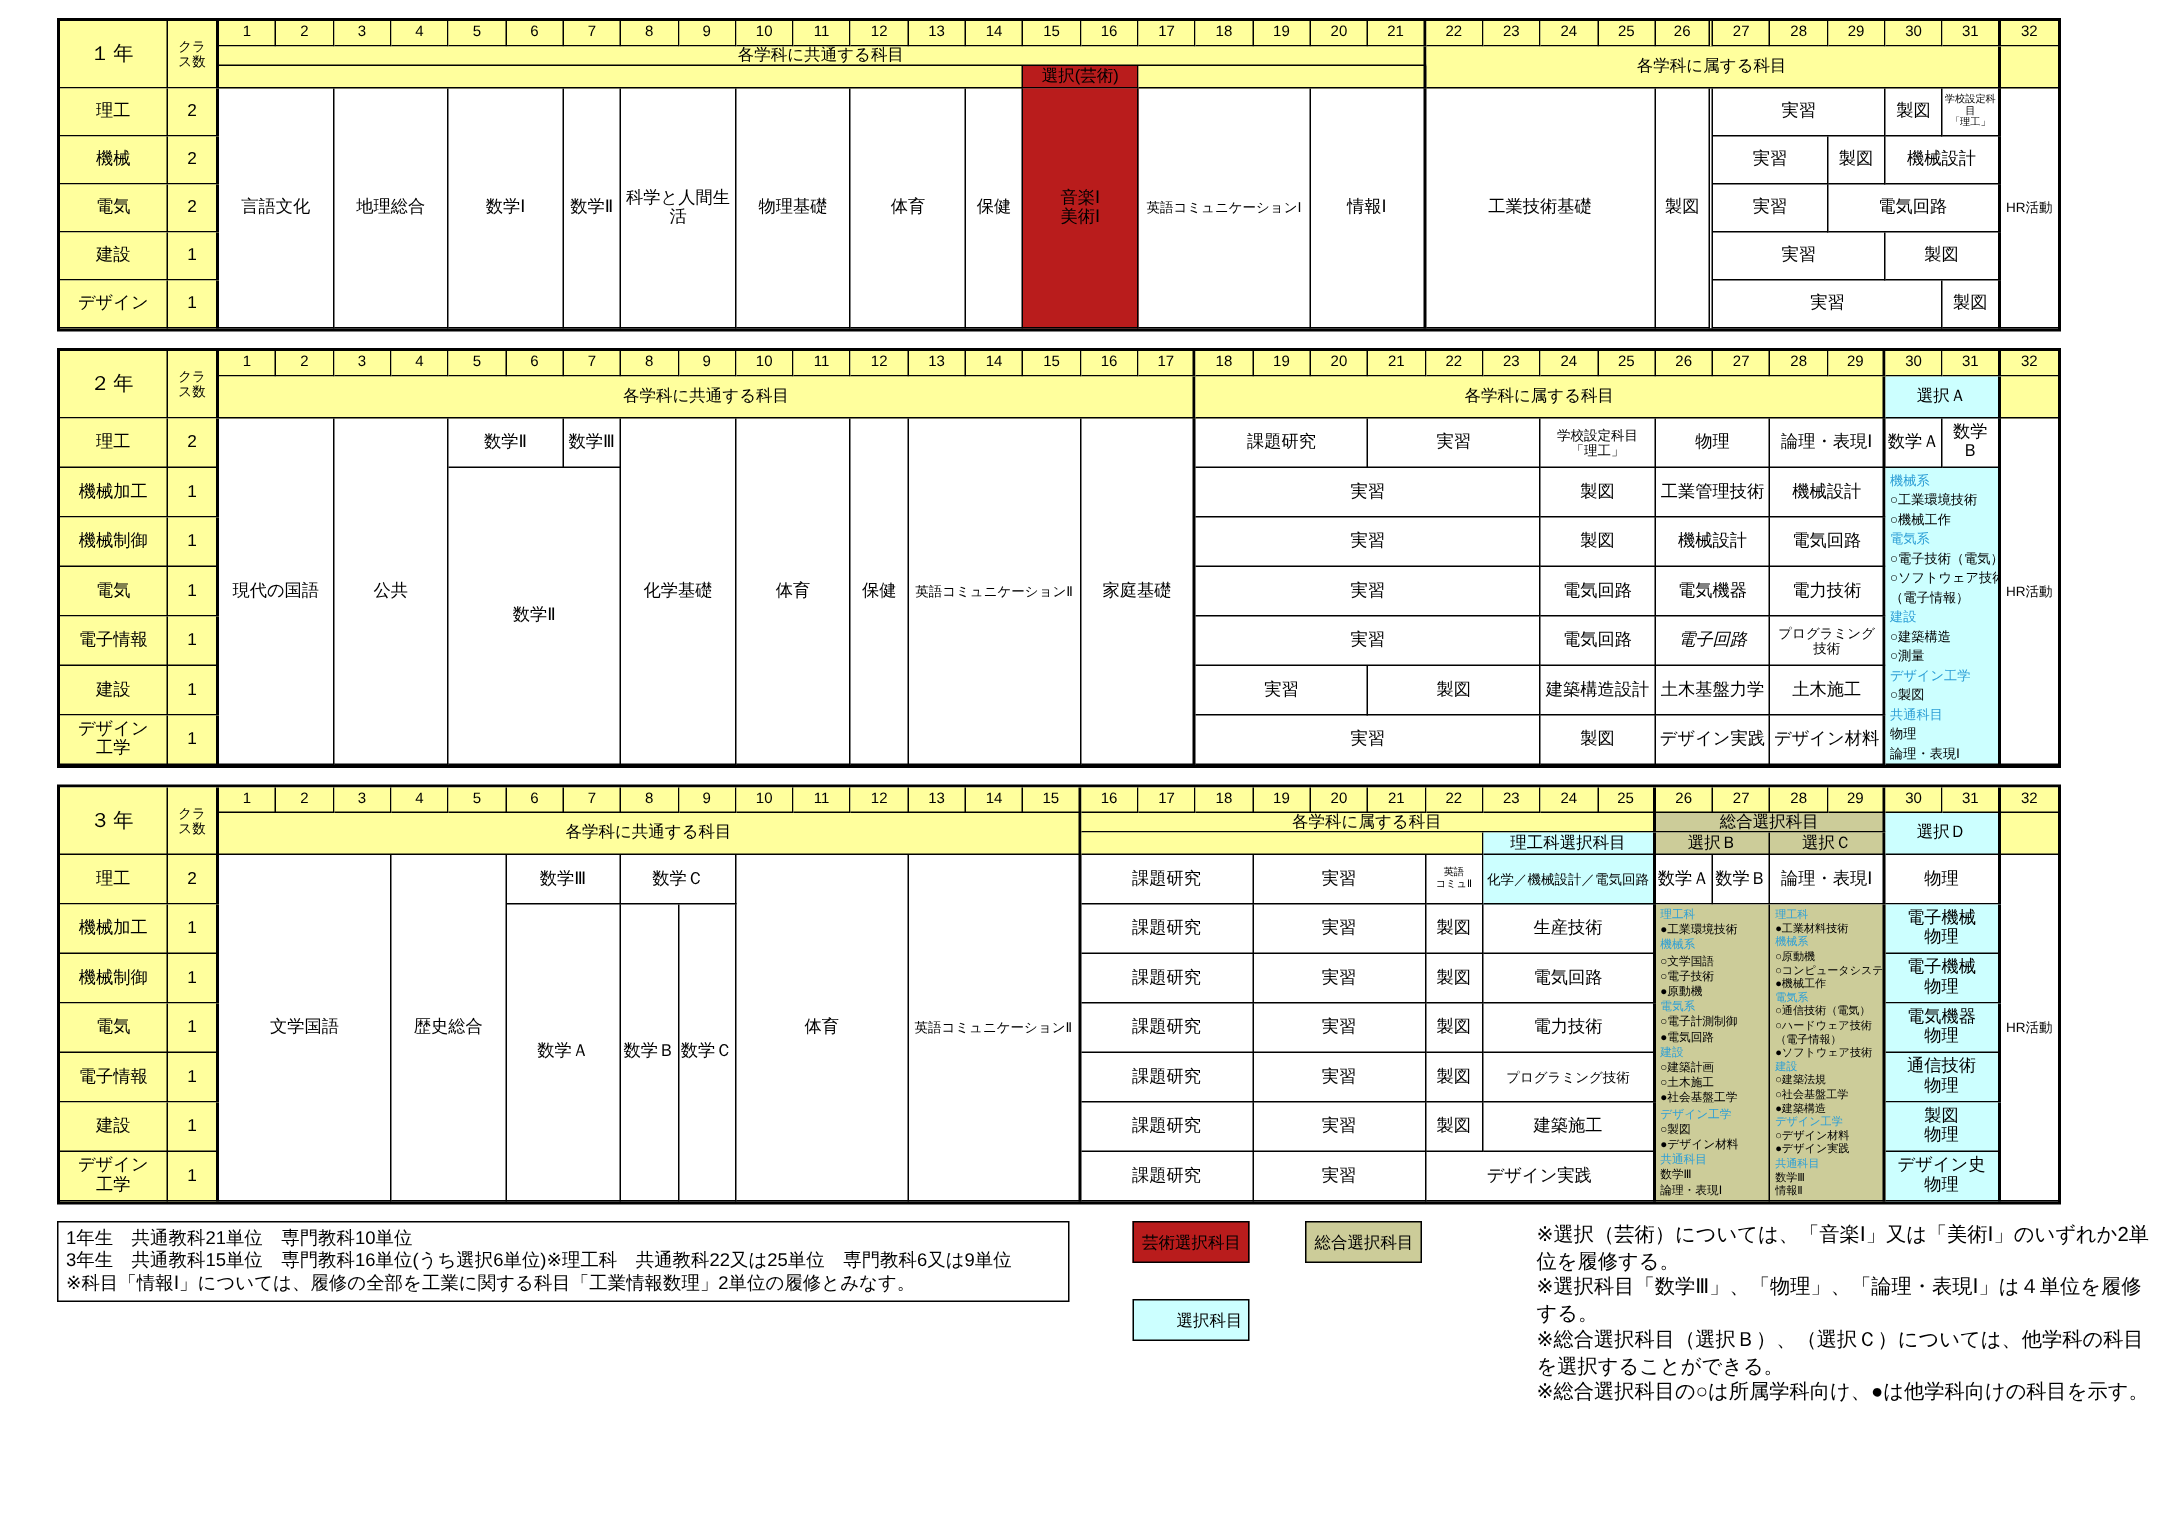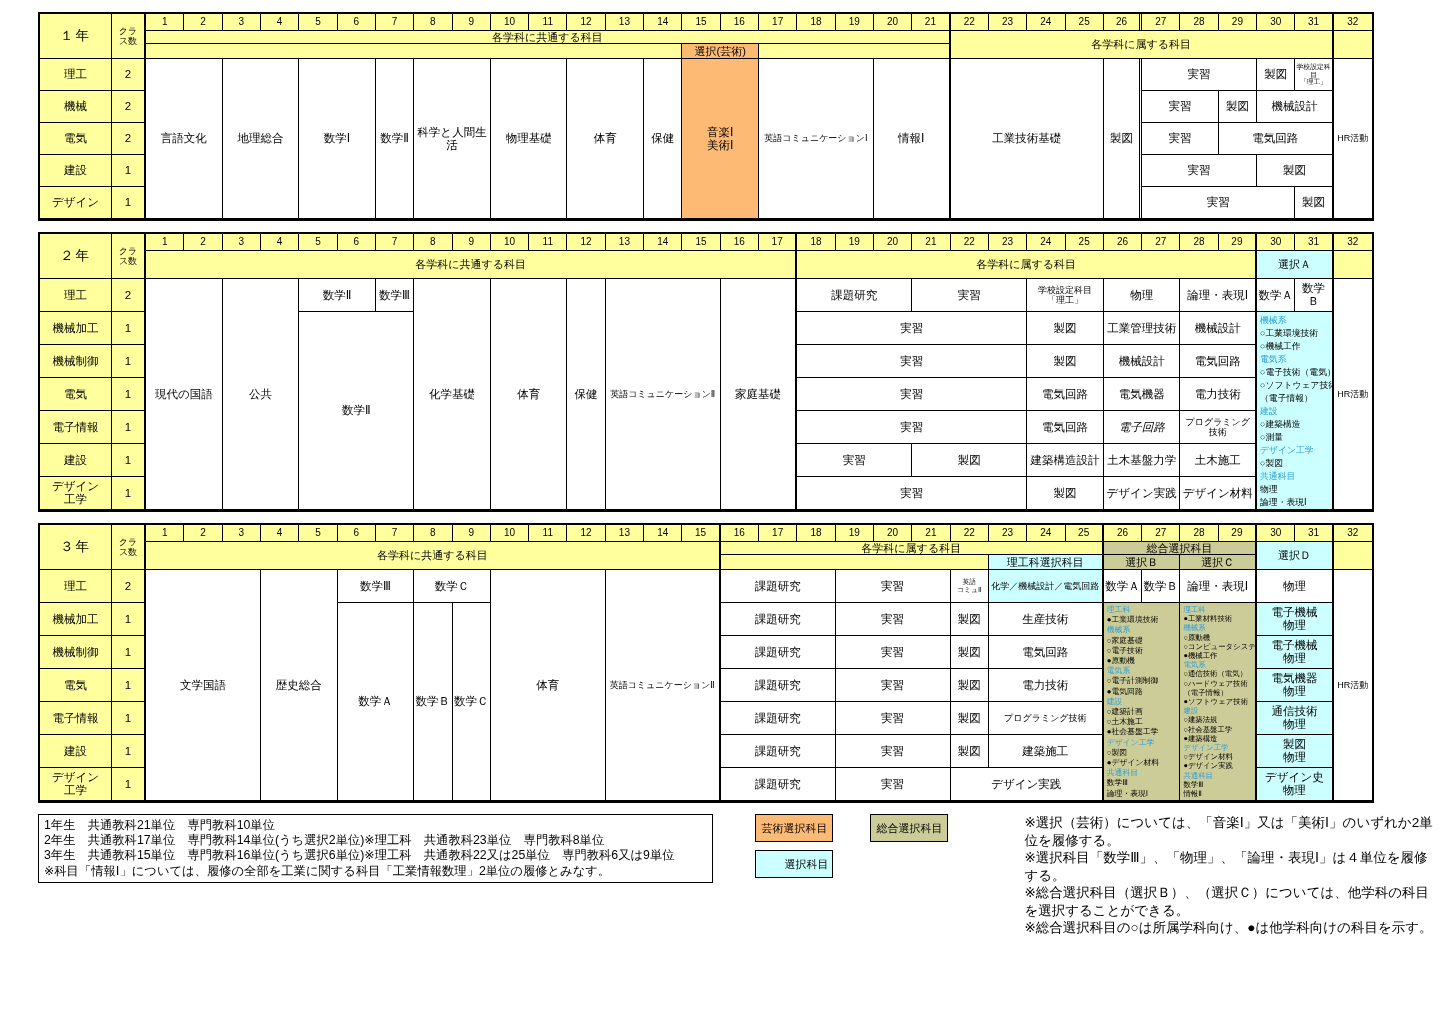--- a/index.html
+++ b/index.html
@@ -5,41 +5,41 @@
   html,body{margin:0;padding:0;background:#fff;}
   body{width:1440px;height:1018px;overflow:hidden;
        font-family:"Liberation Sans","DejaVu Sans",sans-serif;color:#000;}
   .page{width:1440px;height:1018px;box-sizing:border-box;padding:12px 0 0 38px;position:relative;}
   .title{width:1336px;text-align:center;font-weight:bold;font-size:21px;letter-spacing:1px;margin:6px 0 13px 0;}
   .ctable{display:grid;width:1336px;box-sizing:border-box;border:2px solid #000;background:#fff;
           grid-template-columns:72px 34px repeat(32,1fr);margin-bottom:11px;}
   .cell{box-sizing:border-box;border-right:1px solid #000;border-bottom:1px solid #000;
         display:flex;align-items:center;justify-content:center;text-align:center;
         font-size:11.5px;line-height:1.12;white-space:pre-line;overflow:hidden;padding:0 1px;}
-  .bg-y{background:#ffff9d}.bg-p{background:#fdba74}.bg-c{background:#ccffff}.bg-g{background:#cccc99}
+  .bg-y{background:#ffff9d}.bg-p{background:#b91c1c}.bg-c{background:#ccffff}.bg-g{background:#cccc99}
   .num{font-size:10px}
   .yearlab{font-size:13.5px;letter-spacing:2px}
   .band{font-size:11px}
   .deptlab{font-size:11.5px}
   .fs-s{font-size:9px}
   .fs-xs{font-size:6.8px}
   .list{flex-direction:column;align-items:flex-start;justify-content:flex-start;
         text-align:left;white-space:nowrap;padding:2px 0 0 3px;}
   .list .cat{color:#2d9fd6;}
   .fs-la{font-size:8.8px;line-height:13px}
   .fs-lb{font-size:7.8px;line-height:10.2px}
   .fs-lc{font-size:7.4px;line-height:9.2px}
   .footer{display:flex;align-items:flex-start;width:1400px;margin-top:3px;}
   .sumbox{box-sizing:border-box;border:1px solid #000;width:676px;font-size:12.3px;
           line-height:15.2px;padding:3px 5px;}
   .legendwrap{display:flex;margin-left:42px;}
   .legcol{display:flex;flex-direction:column;}
   .legbox{box-sizing:border-box;width:78px;height:28px;border:1px solid #000;
           display:flex;align-items:center;justify-content:center;font-size:11px;}
-  .legbox+.legbox{margin-top:8px;padding-left:24px;}
+  .legbox+.legbox{margin-top:24px;padding-left:24px;}
   .legcol2{margin-left:37px;}
   .sidenotes{width:414px;margin-left:76px;font-size:13.5px;line-height:17.5px;}
   .sidenotes p{margin:0;}
 </style>
 </head>
 <body>
 
 <div class="page">
 
   <div class="ctable" style="grid-template-rows: 17px 13px 15px repeat(5, 32px);">
@@ -350,21 +350,21 @@
 物理</div>
       <div class="cell" style="grid-area: 10 / 18 / span 1 / span 3;">課題研究</div>
       <div class="cell" style="grid-area: 10 / 21 / span 1 / span 3;">実習</div>
       <div class="cell" style="grid-area: 10 / 24 / span 1 / span 4; border-right: 2px solid rgb(0, 0, 0);">デザイン実践</div>
       <div class="cell bg-c" style="grid-area: 10 / 32 / span 1 / span 2; border-right: 2px solid rgb(0, 0, 0);">デザイン史
 物理</div>
       <div class="cell bg-g fs-lb list" style="grid-area: 5 / 28 / span 6 / span 2;">
         <div class="cat">理工科</div>
         <div>●工業環境技術</div>
         <div class="cat">機械系</div>
-        <div>○家庭基礎</div>
+        <div>○文学国語</div>
         <div>○電子技術</div>
         <div>●原動機</div>
         <div class="cat">電気系</div>
         <div>○電子計測制御</div>
         <div>●電気回路</div>
         <div class="cat">建設</div>
         <div>○建築計画</div>
         <div>○土木施工</div>
         <div>●社会基盤工学</div>
         <div class="cat">デザイン工学</div>
@@ -396,21 +396,20 @@
         <div class="cat">共通科目</div>
         <div>数学Ⅲ</div>
         <div>情報Ⅱ</div>
       </div>
       <div class="cell fs-s" style="grid-area: 4 / 34 / span 7 / span 1; border-right: none;">HR活動</div>
     </div>
 
   <div class="footer">
     <div class="sumbox">
       <div>1年生　共通教科21単位　専門教科10単位</div>
-      <div>2年生　共通教科17単位　専門教科14単位(うち選択2単位)※理工科　共通教科23単位　専門教科8単位</div>
       <div>3年生　共通教科15単位　専門教科16単位(うち選択6単位)※理工科　共通教科22又は25単位　専門教科6又は9単位</div>
       <div>※科目「情報Ⅰ」については、履修の全部を工業に関する科目「工業情報数理」2単位の履修とみなす。</div>
     </div>
     <div class="legendwrap">
       <div class="legcol">
         <div class="legbox bg-p">芸術選択科目</div>
         <div class="legbox bg-c">選択科目</div>
       </div>
       <div class="legcol legcol2">
         <div class="legbox bg-g">総合選択科目</div>

